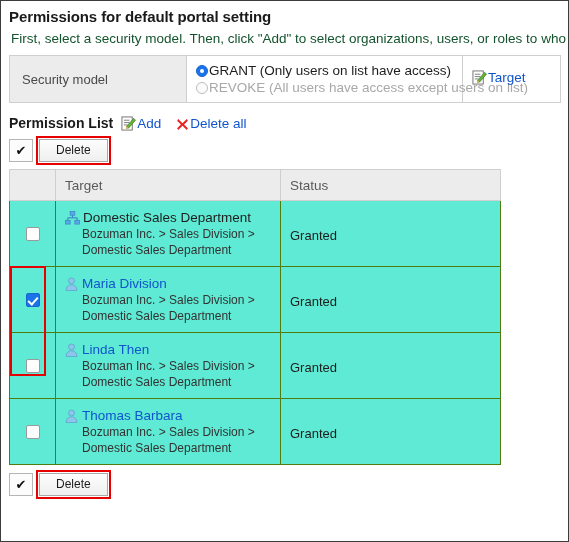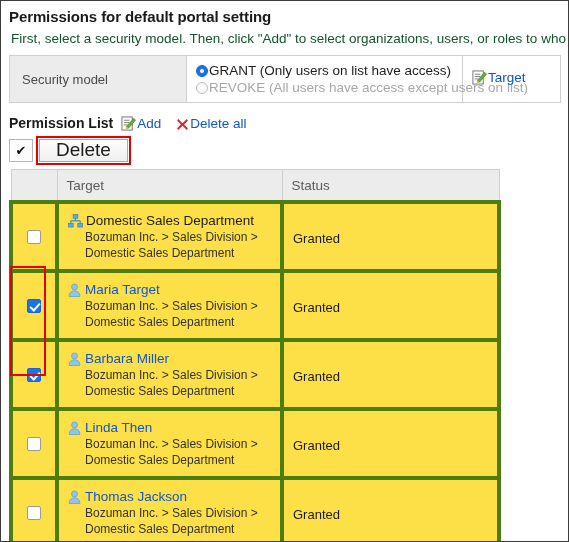--- a/index.html
+++ b/index.html
@@ -170,21 +170,21 @@
   }
   .del-wrap {
     border: 2px solid #e60000;
     padding: 1px;
     margin-left: 3px;
     display: inline-flex;
     box-sizing: border-box;
   }
   .btn {
     font-family: "Liberation Sans", sans-serif;
-    font-size: 19px;
+    font-size: 12px;
     color: #1c1c1c;
     background: linear-gradient(#fdfdfd, #efefef);
     border: 1px solid #a9a9a9;
     padding: 2px 16px 3px 16px;
     cursor: pointer;
     line-height: 16px;
     box-sizing: border-box;
   }
 
   
@@ -198,24 +198,24 @@
     background: #ececec;
     border: 1px solid #cfcfcf;
     font-weight: normal;
     color: #5a5a5a;
     font-size: 13.5px;
     text-align: left;
     padding: 5px 0 5px 9px;
     height: 20px;
   }
   .ptable td {
-    border: 4px solid #4d7c0f;
+    border: 1px solid #4d7c0f;
     vertical-align: middle;
     font-size: 13px;
-    background: #fde047;
+    background: #5eead4;
   }
   .col-check { width: 36px; }
   .col-target { width: 215px; }
   .col-status { width: auto; }
 
   .cell-check {
     text-align: center;
     padding: 0;
   }
   .cbox {
@@ -393,46 +393,28 @@
           <td class="cell-check">
             <span class="cbox checked"></span>
           </td>
           <td class="cell-target">
             <span class="tg-name user">
               <span class="ico ico-user">
                 <svg viewBox="0 0 14 15" width="13" height="14">
                   <circle cx="7" cy="4.2" r="3.2" fill="#8ec5ea" stroke="#5d9fcd" stroke-width="0.8"></circle>
                   <path d="M1.2 14.5 C1.2 10.2 4 8.4 7 8.4 C10 8.4 12.8 10.2 12.8 14.5 Z" fill="#8ec5ea" stroke="#5d9fcd" stroke-width="0.8"></path>
                 </svg>
-              </span><span>Maria Target</span>
+              </span><span>Maria Division</span>
             </span>
             <span class="tg-path">Bozuman Inc. &gt; Sales Division &gt;</span>
             <span class="tg-path" style="margin-top:0;">Domestic Sales Department</span>
           </td>
           <td class="cell-status">Granted</td>
         </tr>
 
-        <tr>
-          <td class="cell-check">
-            <span class="cbox checked"></span>
-          </td>
-          <td class="cell-target">
-            <span class="tg-name user">
-              <span class="ico ico-user">
-                <svg viewBox="0 0 14 15" width="13" height="14">
-                  <circle cx="7" cy="4.2" r="3.2" fill="#8ec5ea" stroke="#5d9fcd" stroke-width="0.8"></circle>
-                  <path d="M1.2 14.5 C1.2 10.2 4 8.4 7 8.4 C10 8.4 12.8 10.2 12.8 14.5 Z" fill="#8ec5ea" stroke="#5d9fcd" stroke-width="0.8"></path>
-                </svg>
-              </span><span>Barbara Miller</span>
-            </span>
-            <span class="tg-path">Bozuman Inc. &gt; Sales Division &gt;</span>
-            <span class="tg-path" style="margin-top:0;">Domestic Sales Department</span>
-          </td>
-          <td class="cell-status">Granted</td>
-        </tr>
 
         <tr>
           <td class="cell-check">
             <span class="cbox"></span>
           </td>
           <td class="cell-target">
             <span class="tg-name user">
               <span class="ico ico-user">
                 <svg viewBox="0 0 14 15" width="13" height="14">
                   <circle cx="7" cy="4.2" r="3.2" fill="#8ec5ea" stroke="#5d9fcd" stroke-width="0.8"></circle>
@@ -450,21 +432,21 @@
           <td class="cell-check">
             <span class="cbox"></span>
           </td>
           <td class="cell-target">
             <span class="tg-name user">
               <span class="ico ico-user">
                 <svg viewBox="0 0 14 15" width="13" height="14">
                   <circle cx="7" cy="4.2" r="3.2" fill="#8ec5ea" stroke="#5d9fcd" stroke-width="0.8"></circle>
                   <path d="M1.2 14.5 C1.2 10.2 4 8.4 7 8.4 C10 8.4 12.8 10.2 12.8 14.5 Z" fill="#8ec5ea" stroke="#5d9fcd" stroke-width="0.8"></path>
                 </svg>
-              </span><span>Thomas Jackson</span>
+              </span><span>Thomas Barbara</span>
             </span>
             <span class="tg-path">Bozuman Inc. &gt; Sales Division &gt;</span>
             <span class="tg-path" style="margin-top:0;">Domestic Sales Department</span>
           </td>
           <td class="cell-status">Granted</td>
         </tr>
       </tbody>
     </table>
 
     <div class="delbar" style="margin-top:6px;">

